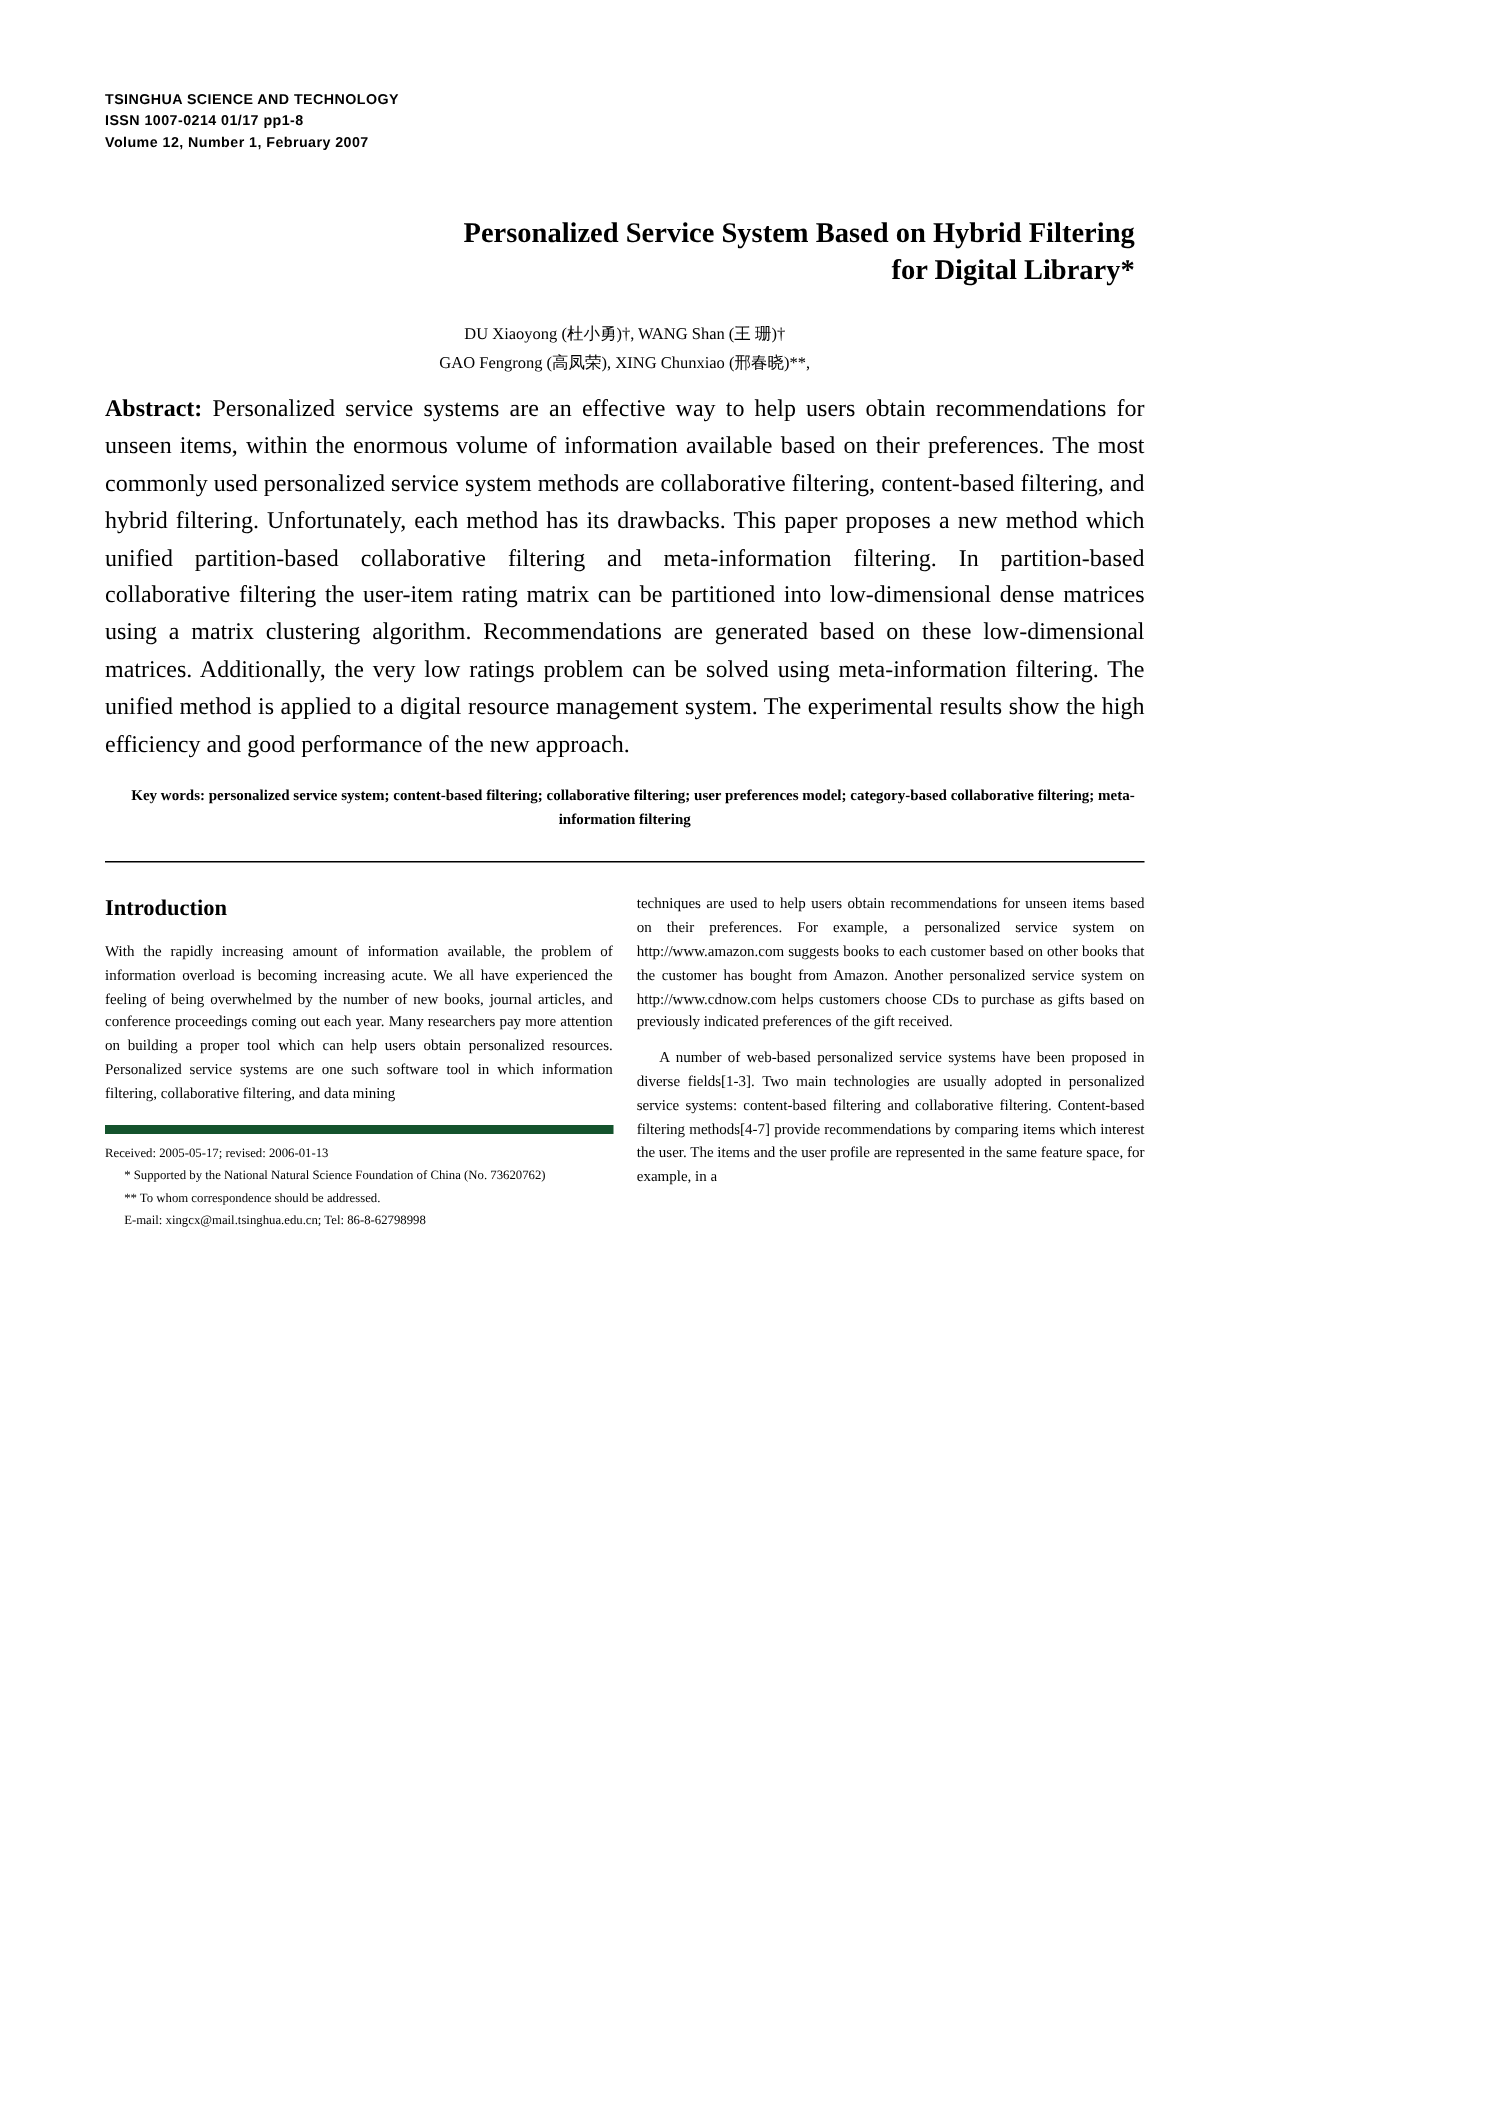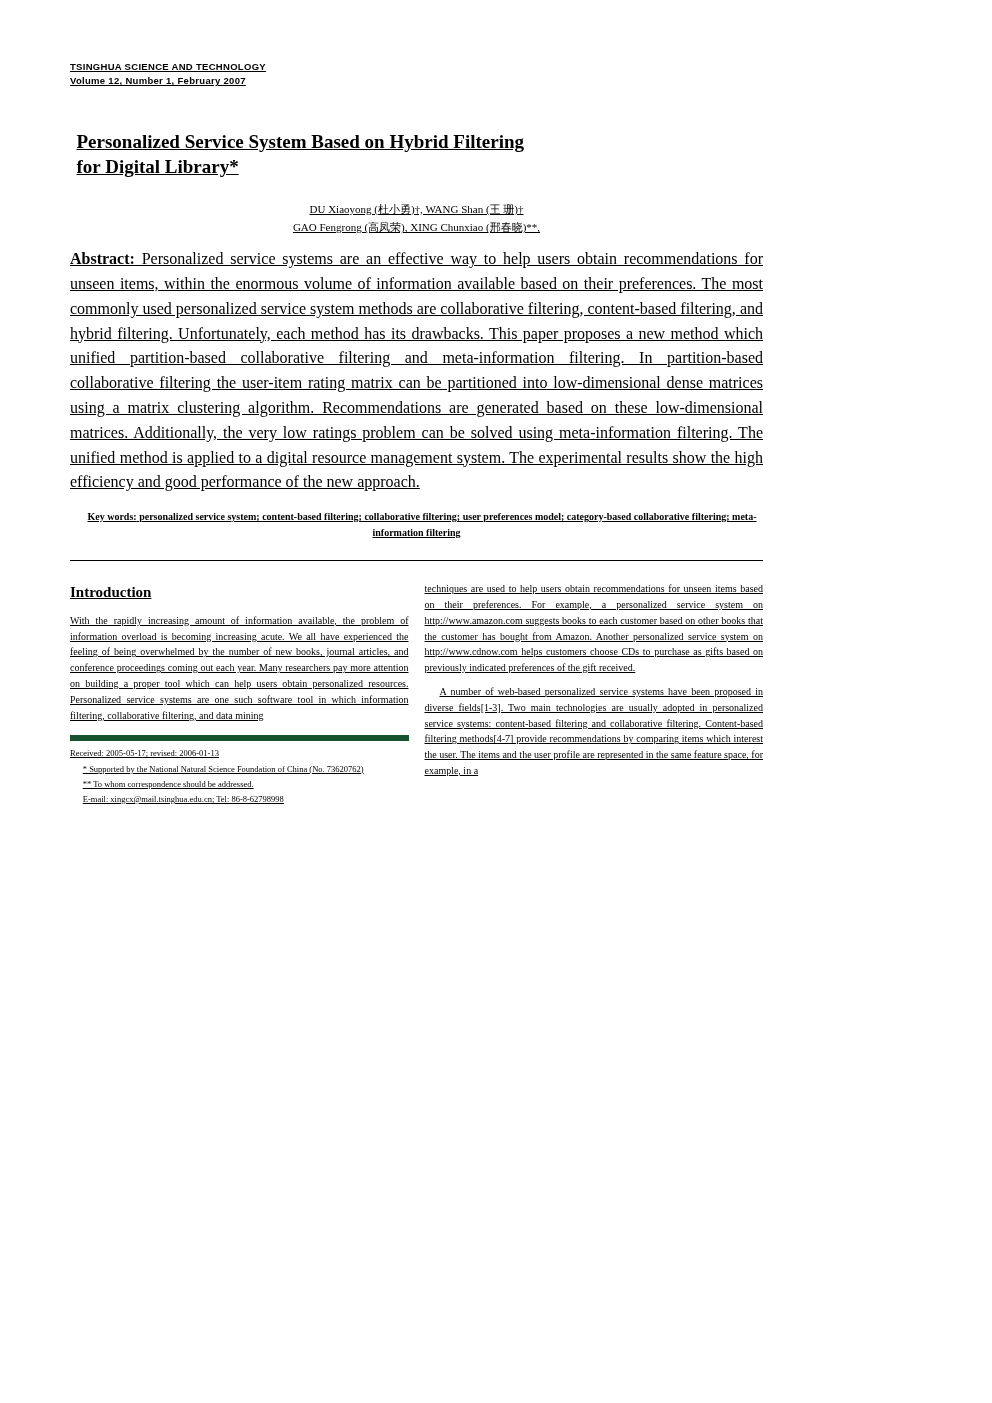--- a/index.html
+++ b/index.html
@@ -15,37 +15,36 @@
       color: #000;
       width: 992px;
       min-height: 1403px;
     }
 
     .page {
       width: 833px;
       min-height: 1403px;
       padding: 60px 70px 60px 70px;
       background: #fff;
-      text-decoration: underline;
     }
 
     .journal-header {
       margin-bottom: 30px;
     }
 
     .journal-header p {
       font-size: 9.5px;
       font-family: Arial, sans-serif;
       line-height: 1.5;
       font-weight: bold;
       letter-spacing: 0.3px;
     }
 
     .paper-title {
-      text-align: left;
+      text-align: right;
       margin: 40px auto 20px auto;
       max-width: 680px;
     }
 
     .paper-title h1 {
       font-size: 19px;
       font-weight: bold;
       font-family: "Times New Roman", Times, serif;
       line-height: 1.35;
     }
@@ -138,20 +137,21 @@
       margin-bottom: 2px;
     }
   </style>
 </head>
 <body>
 
 <div class="page">
 
   <div class="journal-header">
     <p>TSINGHUA SCIENCE AND TECHNOLOGY</p>
+    <p>ISSN  1007-0214  01/17  pp1-8</p>
     <p>Volume 12, Number 1, February 2007</p>
   </div>
 
   <div class="paper-title">
     <h1>
       <span>Personalized Service System Based on Hybrid Filtering</span><br>
       <span>for Digital Library*</span>
     </h1>
   </div>
 

